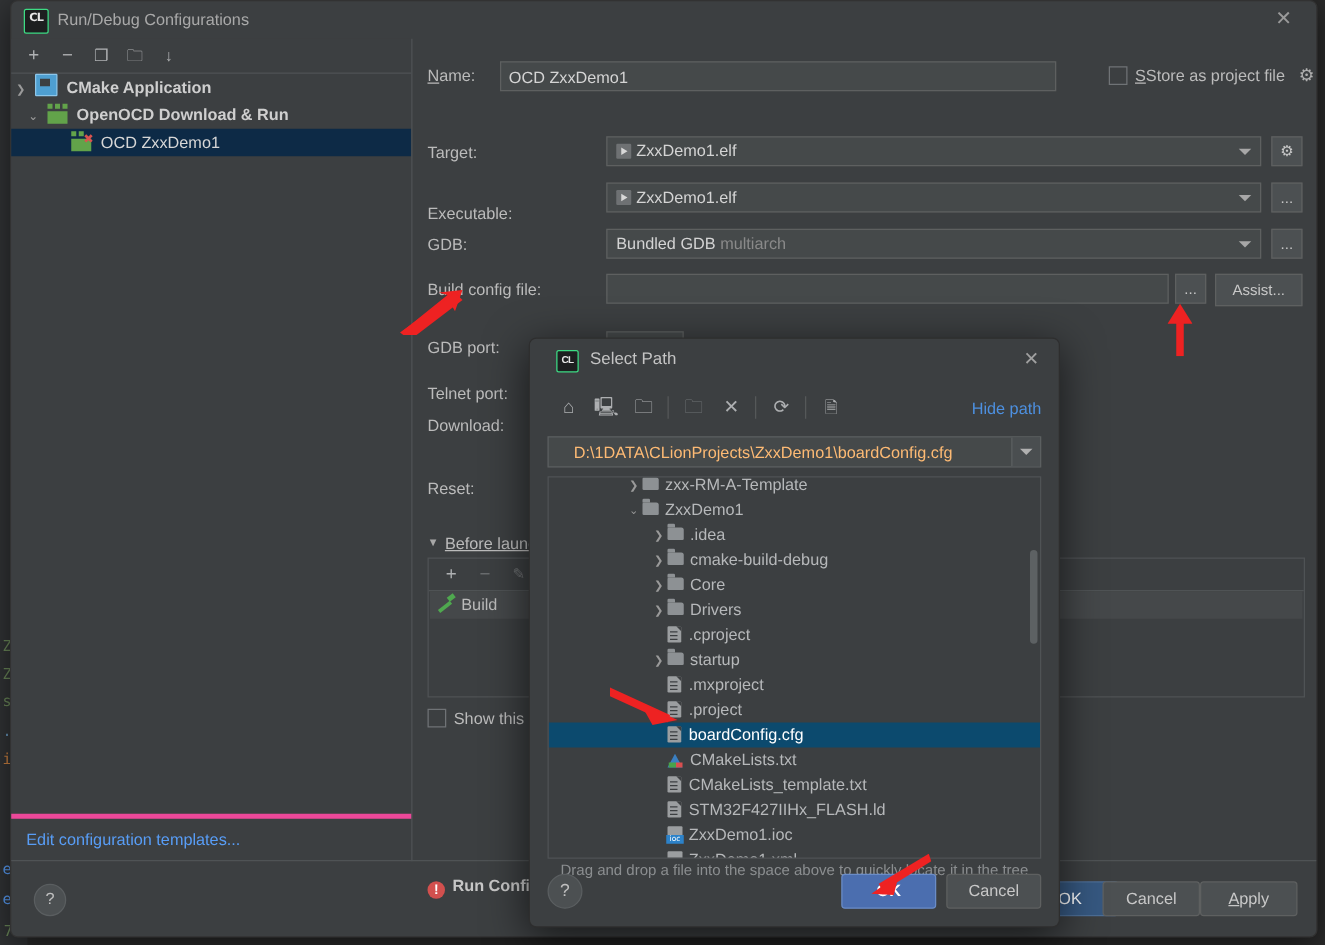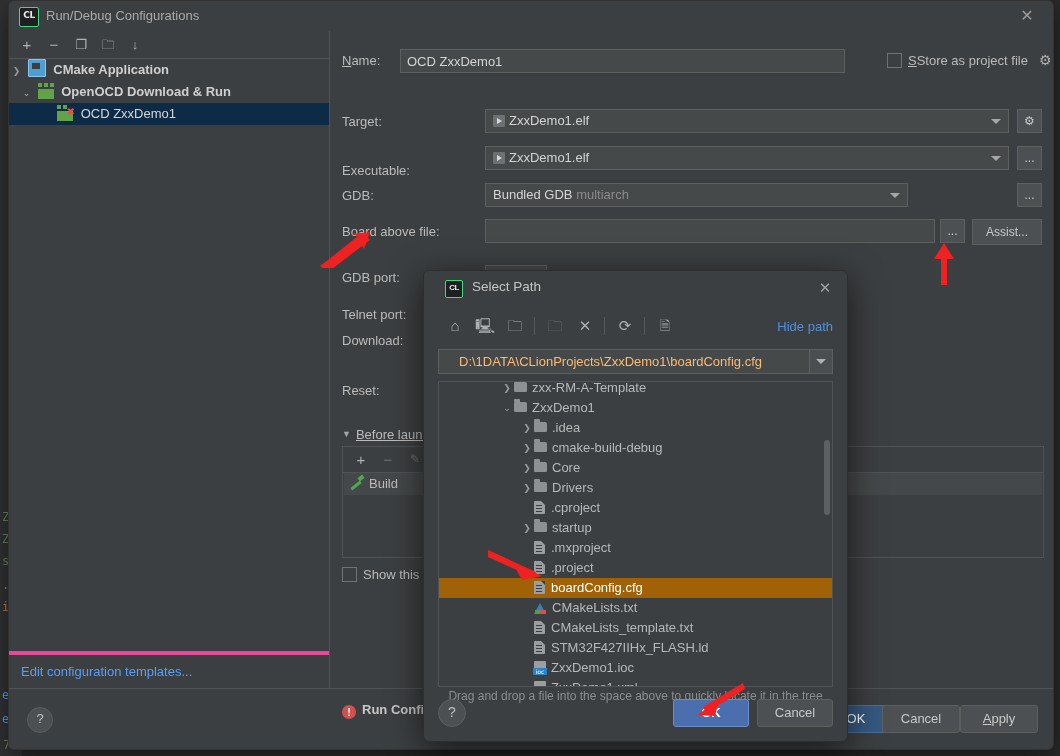--- a/index.html
+++ b/index.html
@@ -126,21 +126,21 @@
   .hidepath{position:absolute;right:0;top:10px;color:#4d90e0;font-size:13px;}
   .sp-path{position:absolute;left:14px;top:78px;right:14px;height:25px;background:#45494a;
       border:1px solid #5b5f60;box-sizing:border-box;}
   .sp-path .txt{position:absolute;left:20px;top:0;line-height:23px;font-size:13px;color:#fdba74;}
   .sp-path .dd{position:absolute;right:0;top:0;width:22px;height:23px;border-left:1px solid #5b5f60;background:#4a4e50;}
   .sp-path .dd:after{content:"";position:absolute;left:6px;top:9px;width:0;height:0;
       border-left:5px solid transparent;border-right:5px solid transparent;border-top:5px solid #b0b0b0;}
   .sp-tree{position:absolute;left:14px;top:110px;right:14px;height:304px;background:#3c3f41;
       border:1px solid #4f5355;overflow:hidden;}
   .fr{position:relative;height:20px;line-height:20px;white-space:nowrap;font-size:13px;color:#b6b8ba;}
-  .fr.sel{background:#a16207;color:#ffffff;}
+  .fr.sel{background:#0c4a6e;color:#ffffff;}
   .farrow{display:inline-block;width:14px;text-align:center;color:#9a9a9a;font-size:9px;vertical-align:1px;}
   .folder{display:inline-block;width:13px;height:10px;background:#8d9194;border-radius:1px 2px 1px 1px;
       vertical-align:0px;margin-right:5px;position:relative;}
   .folder:before{content:"";position:absolute;left:0;top:-3px;width:6px;height:3px;background:#8d9194;border-radius:1px 1px 0 0;}
   .file{display:inline-block;width:11px;height:13px;background:#9b9ea0;vertical-align:-2px;margin-right:6px;position:relative;border-radius:1px;}
   .file:before{content:"";position:absolute;right:0;top:0;border-left:4px solid transparent;border-top:4px solid #3c3f41;}
   .file:after{content:"";position:absolute;left:2px;top:4px;width:6px;height:1px;background:#3c3f41;
       box-shadow:0 3px 0 #3c3f41,0 6px 0 #3c3f41;}
   .f-cmake{display:inline-block;width:13px;height:12px;vertical-align:-2px;margin-right:5px;position:relative;}
   .f-cmake:before{content:"";position:absolute;left:0;bottom:0;border-left:6px solid transparent;
@@ -244,27 +244,27 @@
       <div class="sqbtn" style="left:687px;top:78px;width:25px">⚙</div>
 
       <div class="lbl" style="left:12px;top:132px">Executable:</div>
       <div class="combo" style="left:155px;top:115px;width:524px">
         <span class="txt"><span class="runicon"></span><span>ZxxDemo1.elf</span></span>
         <span class="carat"></span>
       </div>
       <div class="sqbtn" style="left:687px;top:115px;width:25px">...</div>
 
       <div class="lbl" style="left:12px;top:157px">GDB:</div>
-      <div class="combo" style="left:155px;top:152px;width:423px">
+      <div class="combo" style="left:155px;top:152px;width:524px">
         <span class="txt"><span>Bundled GDB</span> <span class="dim">multiarch</span></span>
         <span class="carat"></span>
       </div>
       <div class="sqbtn" style="left:687px;top:152px;width:25px">...</div>
 
-      <div class="lbl" style="left:12px;top:193px">Board above file:</div>
+      <div class="lbl" style="left:12px;top:193px">Build config file:</div>
       <input class="fld" style="left: 155px; top: 188px; width: 450px;" value="">
       <div class="sqbtn" style="left:610px;top:188px;width:25px">...</div>
       <div class="sqbtn" style="left:642px;top:188px;width:70px;height:26px;line-height:24px">Assist...</div>
 
       <div class="lbl" style="left:12px;top:239px">GDB port:</div>
       <input class="fld" style="left: 155px; top: 234px; width: 62px;" value="3333">
 
       <div class="lbl" style="left:12px;top:276px">Telnet port:</div>
       <div class="lbl" style="left:12px;top:302px">Download:</div>
       <div class="lbl" style="left:12px;top:352px">Reset:</div>

